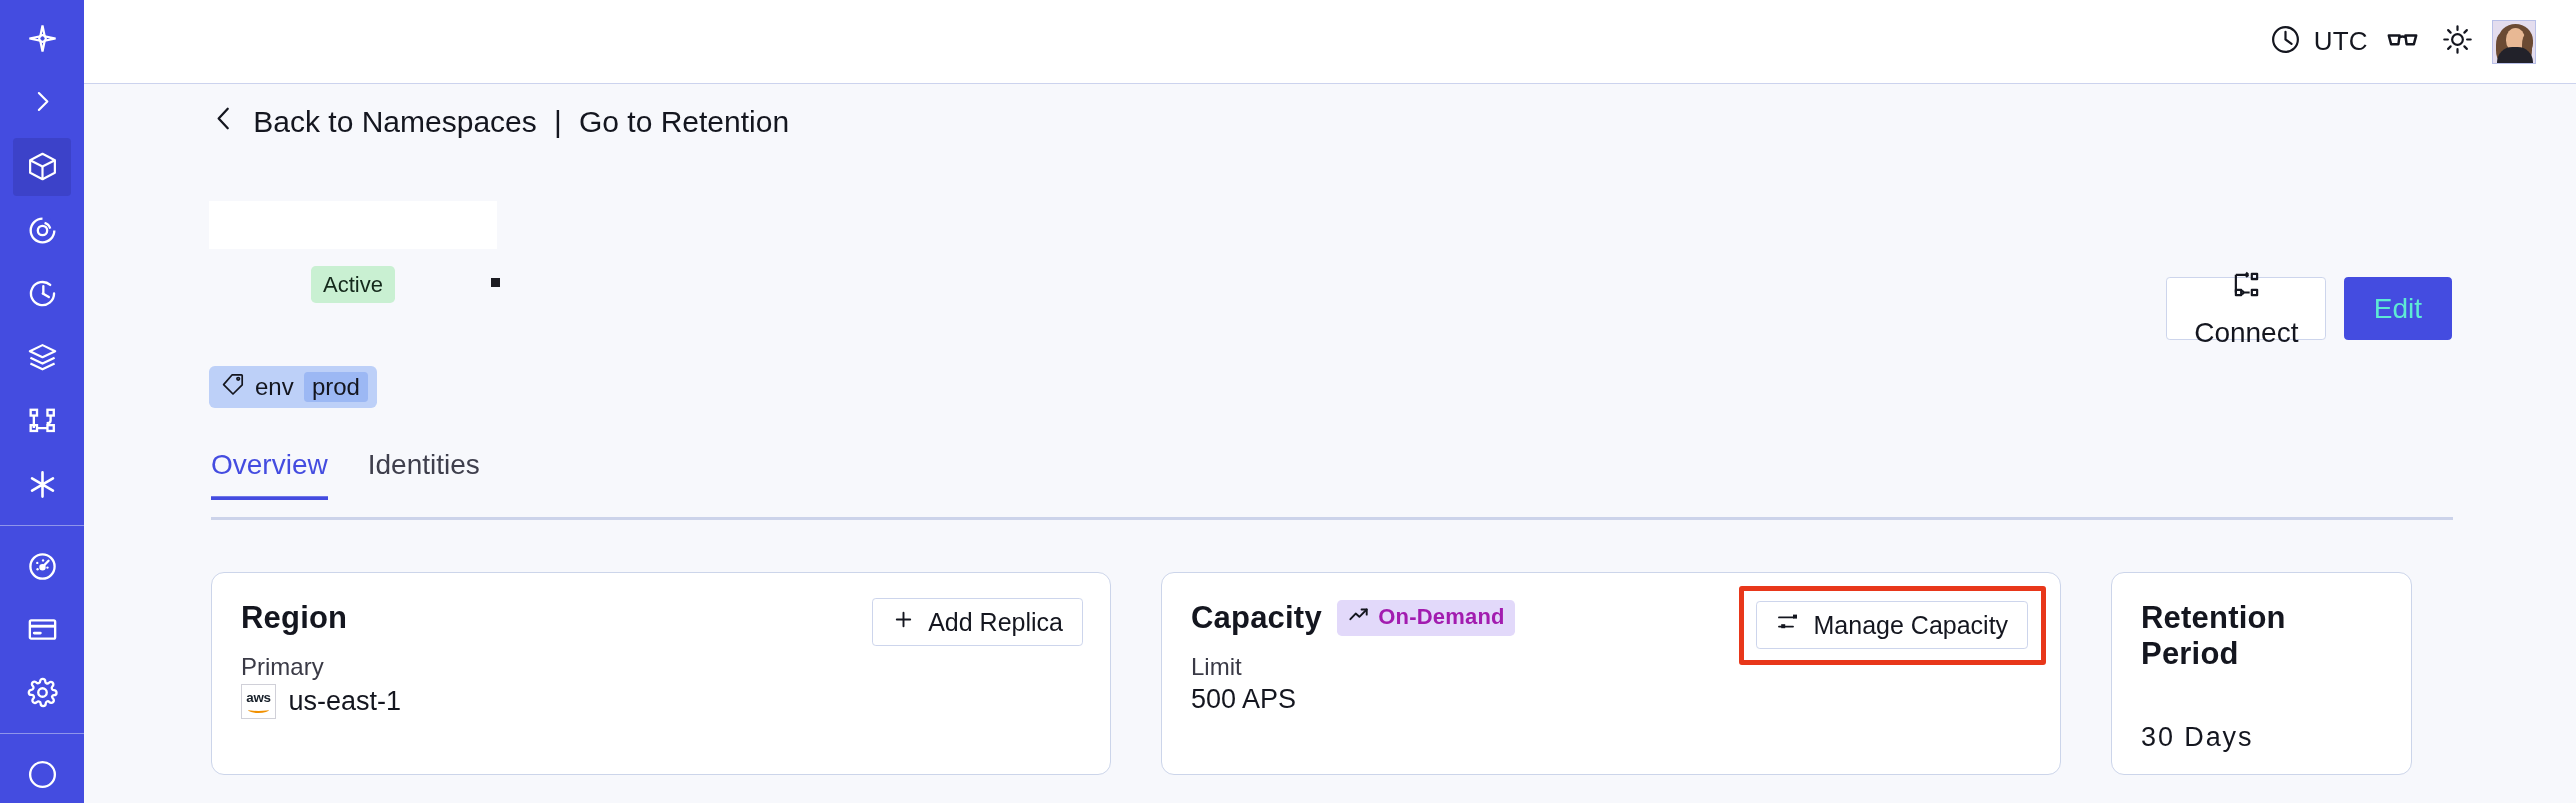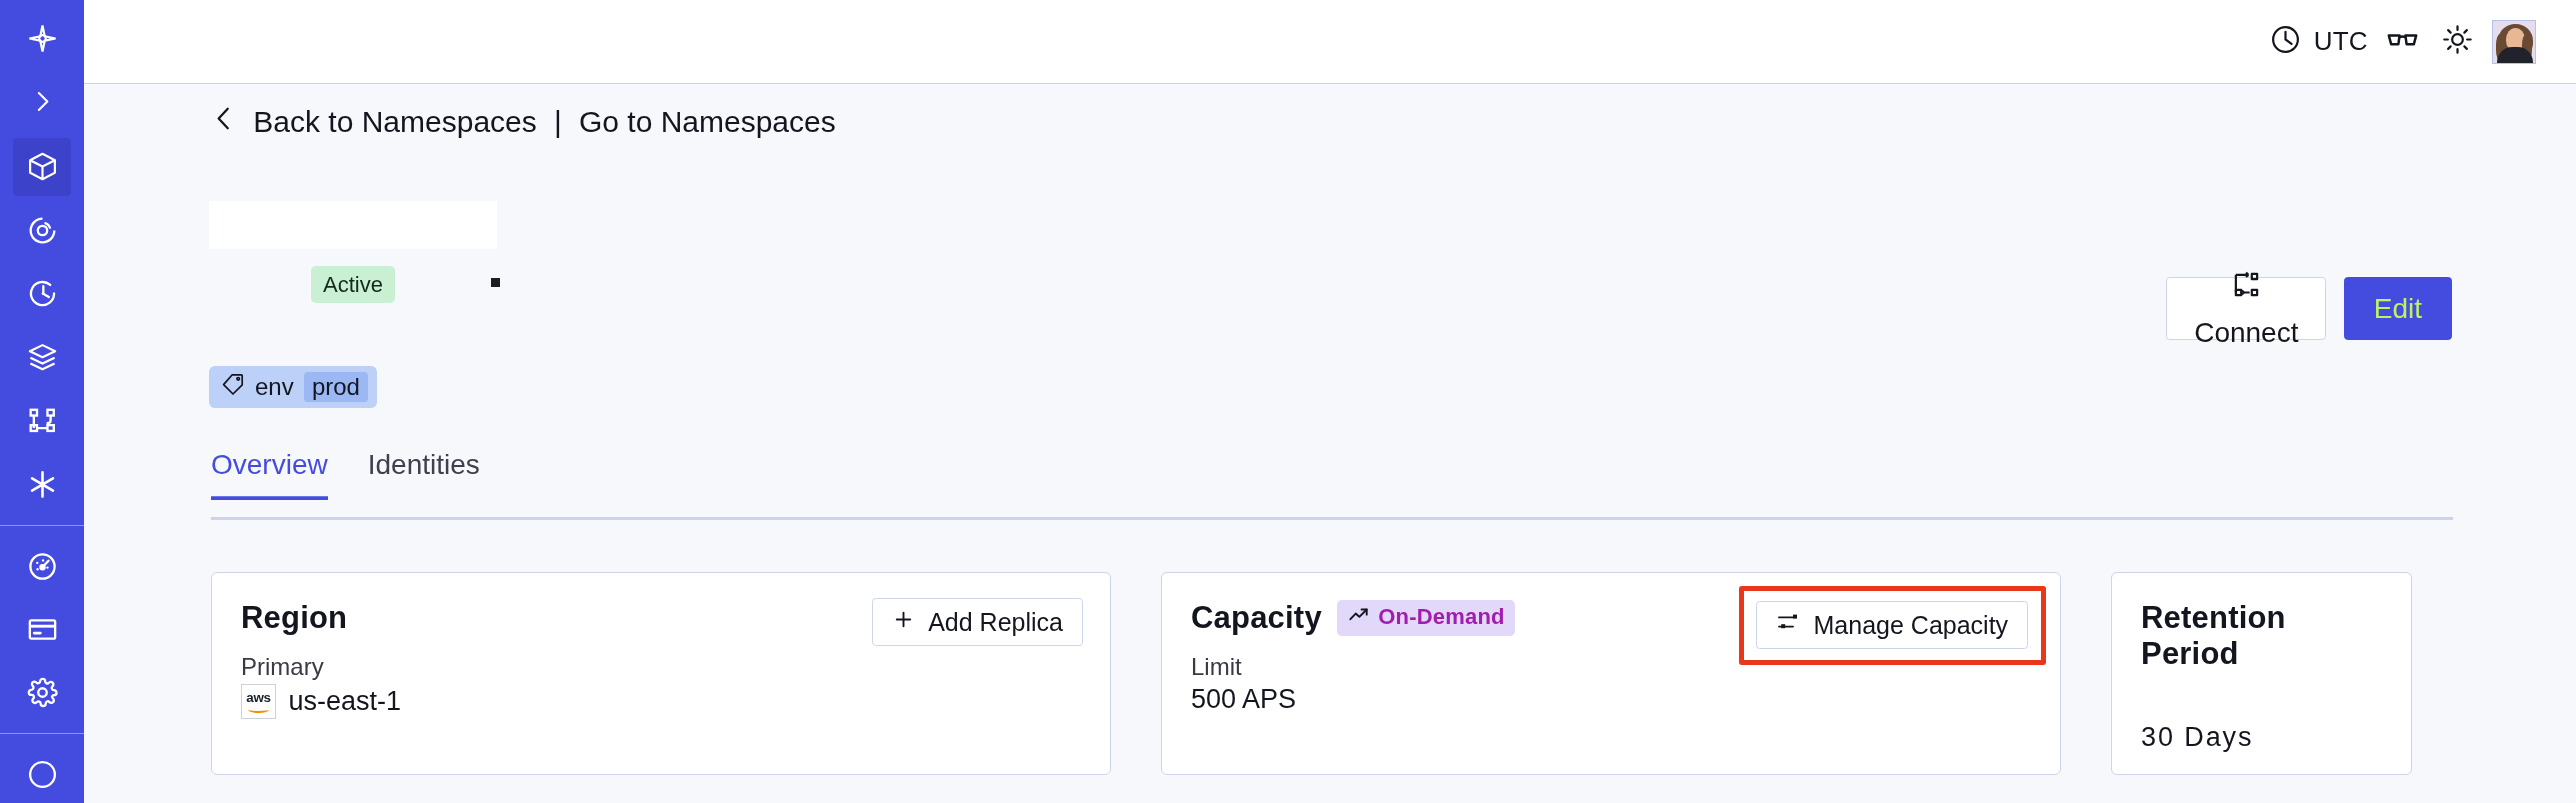--- a/index.html
+++ b/index.html
@@ -94,34 +94,34 @@
   .btn {
     display: inline-flex; align-items: center; justify-content: center; gap: 15.3px;
     font-size: 28px; line-height: 1;
     border-radius: 3.8px; cursor: pointer;
   }
   .btn-connect {
     background: #ffffff; border: 1.9px solid #cdd5ec; color: #14161f;
     height: 63px; padding: 0 27px; flex-direction: column;
   }
   .btn-edit {
-    background: #444ce0; border: 1.9px solid #444ce0; color: #bef264;
+    background: #444ce0; border: 1.9px solid #444ce0; color: #5eead4;
     height: 63px; padding: 8px 29px;
   }
 
   
   .tabs { position: absolute; left: 211px; top: 449px; display: flex; align-items: flex-end; gap: 40px; }
   .tab { font-size: 28px; padding-bottom: 19px; color: #3f3f4d; cursor: pointer; }
   .tab.active { color: #444ce0; box-shadow: inset 0 -3.8px 0 0 #444ce0; }
   .tab-rule { position: absolute; left: 211px; top: 517px; width: 2242px; height: 2.9px; background: #ccd3ea; }
 
   
   .cards { position: absolute; left: 211px; top: 572px; display: flex; gap: 50px; align-items: flex-start; }
   .card {
-    background: #ffffff; border: 1.9px solid #ccd5ea; border-radius: 6px;
+    background: #ffffff; border: 1.9px solid #ccd5ea; border-radius: 13px;
     height: 203px; position: relative; padding: 27px 29px;
   }
   .card-region { width: 900px; }
   .card-capacity { width: 900px; }
   .card-retention { width: 301px; }
   .card-title {
     font-size: 31px; font-weight: bold; color: #14161f;
     display: inline-flex; align-items: center; gap: 15.3px;
     letter-spacing: 0.2px;
   }
@@ -354,21 +354,21 @@
   <main id="main"></main>
 
   <div class="breadcrumb">
     <span class="chev-left">
       <svg width="29" height="35" viewBox="0 0 24 24" fill="none" stroke="#14161f" stroke-width="1.9" stroke-linecap="round" stroke-linejoin="round">
         <polyline points="15.5 4 8 12 15.5 20"></polyline>
       </svg>
     </span>
     <span>Back to Namespaces</span>
     <span class="bc-sep">|</span>
-    <span>Go to Namespaces</span>
+    <span>Go to Retention</span>
   </div>
 
   <div class="title-row">
     <div class="title-redaction"></div>
     <span class="badge-active">Active</span>
   </div>
   <div class="title-dot"></div>
 
   <div class="tag-chip">
     <span>

